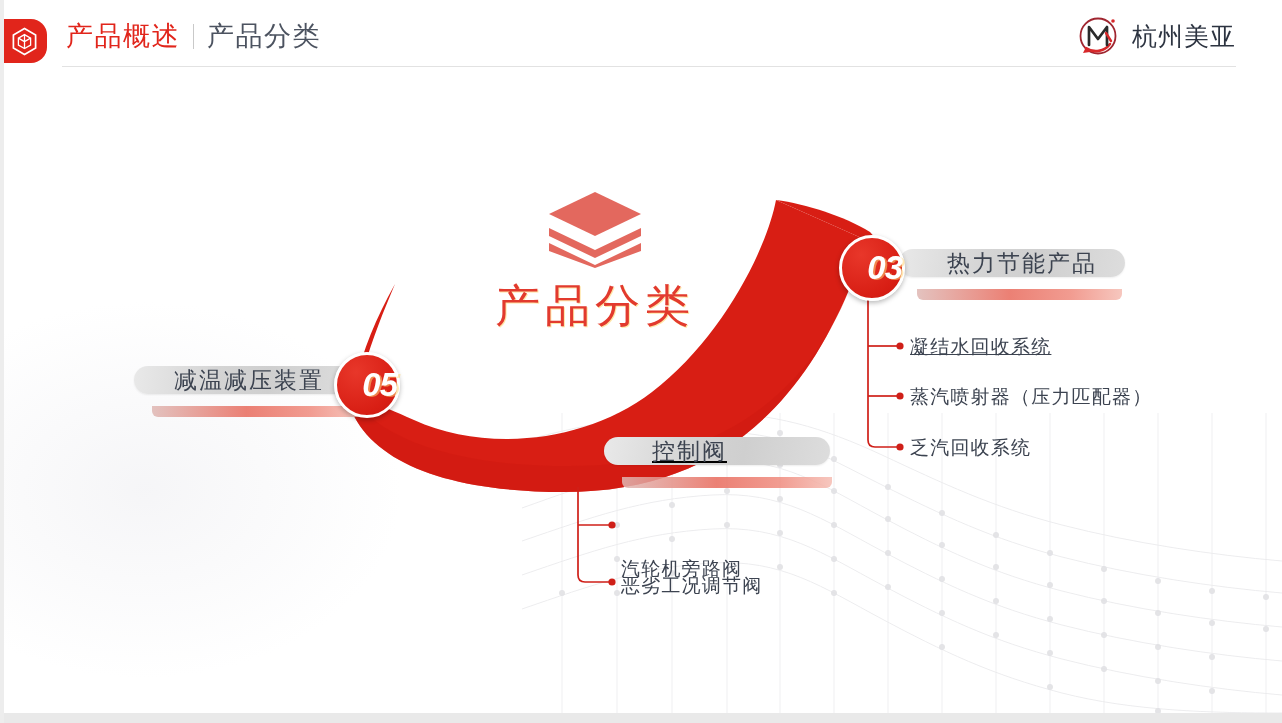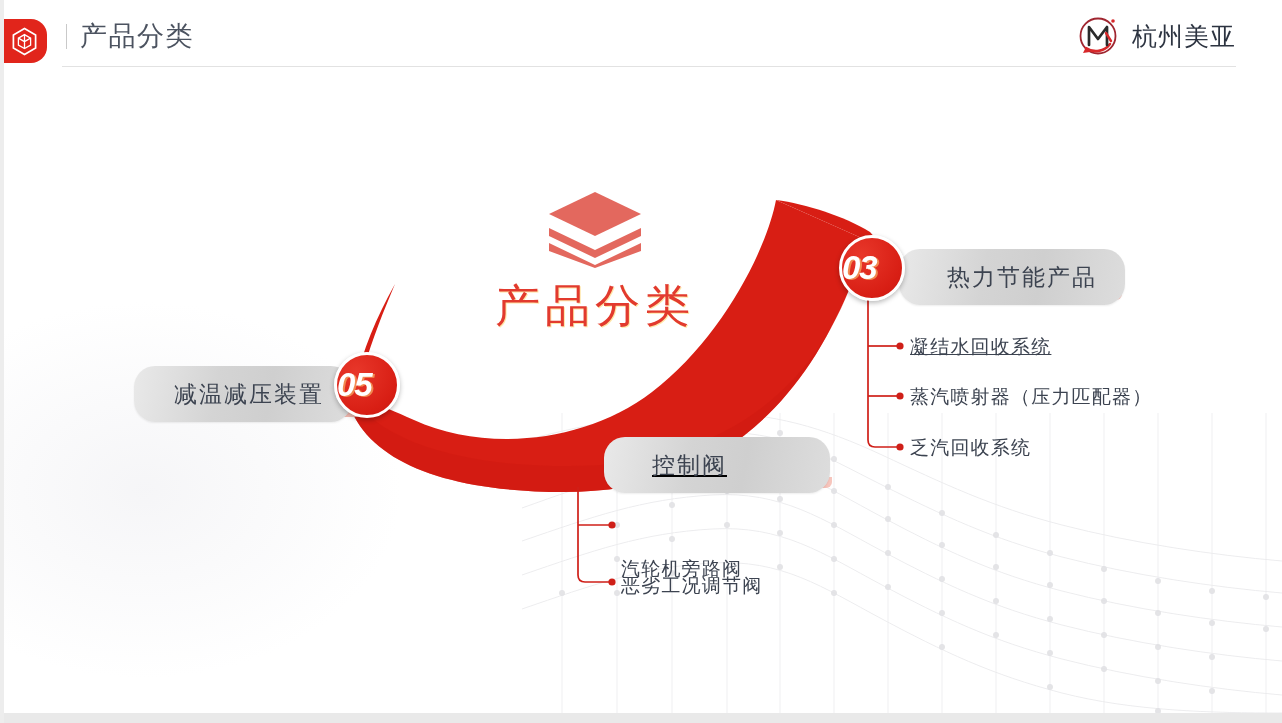--- a/index.html
+++ b/index.html
@@ -97,42 +97,42 @@
   .swoosh {
     position: absolute; left: 0; top: 0; width: 1282px; height: 723px;
     pointer-events: none;
   }
 
   
   .node { position: absolute; }
   .pill-wrap { position: relative; }
   .pill {
     position: relative;
-    height: 56px;
+    height: 28px;
     border-radius: 21px;
     background: linear-gradient(100deg,#e9e9e9 0%,#d4d4d4 38%,#cfcfcf 62%,#dddddd 100%);
     display: flex; align-items: center;
     box-shadow: 0 1px 2px rgba(0,0,0,.07);
   }
   .pill-label {
     font-size: 23px; color: #3c4350; letter-spacing: 2px;
     white-space: nowrap;
   }
   .pill-shadow {
     position: absolute; height: 11px; border-radius: 0 0 6px 6px;
     background: linear-gradient(90deg,#dfb8b4 0%,#e86a5c 45%,#ef8a7d 75%,#f5bdb3 100%);
     opacity: .85;
   }
   .badge {
     position: absolute;
     width: 66px; height: 66px; border-radius: 50%;
     background: radial-gradient(circle at 32% 28%, #e8372a 0%, #d81e14 70%, #c6170f 100%);
     border: 3px solid #ffffff;
     box-shadow: 0 2px 5px rgba(0,0,0,.28);
-    display: flex; align-items: center; justify-content: flex-start;
+    display: flex; align-items: center; justify-content: flex-end;
     z-index: 5;
   }
   .badge-num {
     font-size: 33px; font-weight: bold; font-style: italic;
     color: #ffffff; letter-spacing: -1px;
     text-shadow: 2px 1px 0 rgba(255,214,120,.55);
     font-family: "Liberation Sans", "DejaVu Sans", sans-serif;
   }
 
   
@@ -257,20 +257,21 @@
   <div class="header">
     <div class="hex-badge">
       <svg width="27" height="29" viewBox="0 0 27 29" aria-hidden="true">
         <polygon points="13.5,1.6 24.6,7.9 24.6,21.1 13.5,27.4 2.4,21.1 2.4,7.9" fill="none" stroke="#ffffff" stroke-width="1.7"></polygon>
         <polygon points="13.5,7.6 19.6,11.1 19.6,18.1 13.5,21.6 7.4,18.1 7.4,11.1" fill="none" stroke="#ffffff" stroke-width="1.3"></polygon>
         <path d="M13.5 7.6 L13.5 14.6 L19.6 11.1 M13.5 14.6 L7.4 11.1 M13.5 14.6 L13.5 21.6" fill="none" stroke="#ffffff" stroke-width="1.3"></path>
       </svg>
     </div>
 
     <div class="title-group">
+      <div class="title-main">产品概述</div>
       <div class="title-sep"></div>
       <div class="title-sub">产品分类</div>
     </div>
 
     <div class="header-rule"></div>
 
     <div class="brand">
       <svg width="44" height="42" viewBox="0 0 44 42" aria-hidden="true">
         <circle cx="21" cy="21" r="17.5" fill="none" stroke="#a02630" stroke-width="1.8"></circle>
         <path d="M33 29 A17.5 17.5 0 0 1 9 33" fill="none" stroke="#d8282a" stroke-width="2.6" stroke-linecap="round"></path>

